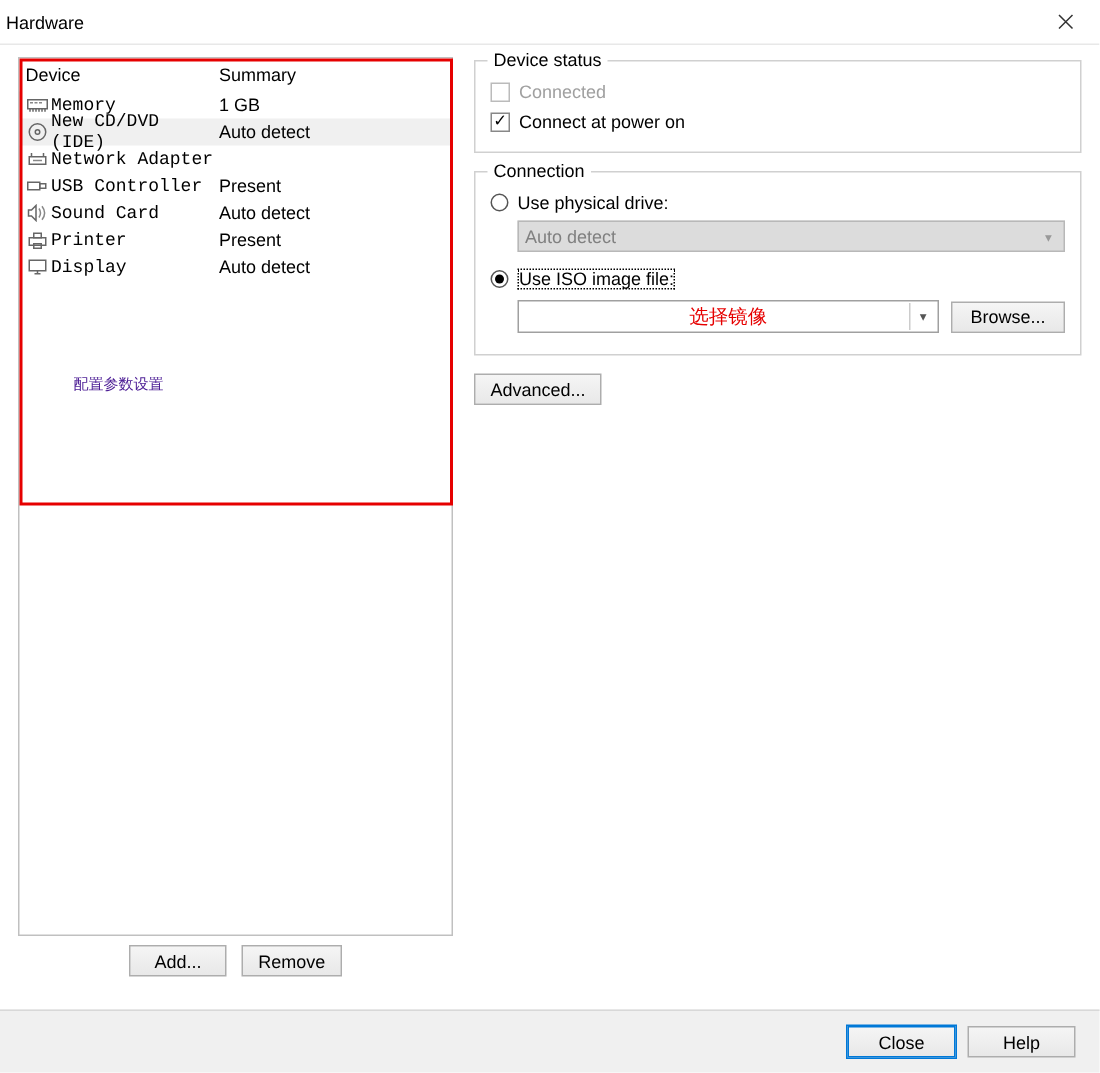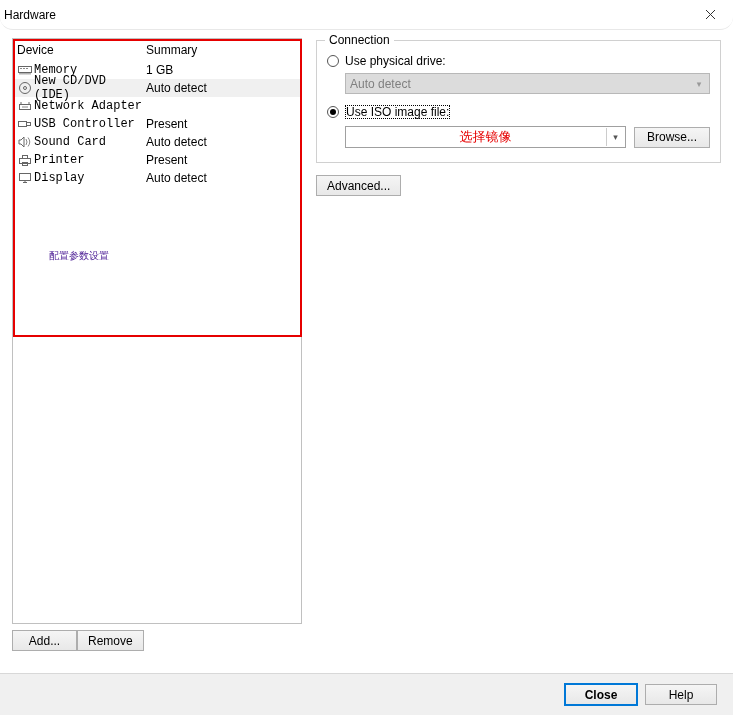--- a/index.html
+++ b/index.html
@@ -12,21 +12,20 @@
     overflow: hidden;
     color: #000;
   }
   .titlebar {
     height: 30px;
     display: flex;
     align-items: center;
     justify-content: space-between;
     padding: 0 0 0 4px;
     border-bottom: 1px solid #e8e8e8;
-    border-radius: 13px;
   }
   .titlebar .title { font-size: 12px; }
   .titlebar .close {
     width: 46px; height: 30px;
     display: flex; align-items: center; justify-content: center;
     font-size: 14px;
   }
   .content {
     display: flex;
     padding: 8px 12px 0 12px;
@@ -67,21 +66,22 @@
   .dev-row .dcol1 { width: 113px; padding-left: 1px; font-family: Liberation Mono, monospace; }
   .dev-row .dcol2 { flex: 1; }
   .annotation {
     position: absolute;
     left: 36px; top: 210px;
     color: #4c1d95;
     font-size: 10px;
   }
   .left-buttons {
     display: flex;
-    justify-content: flex-start;
+    justify-content: center;
+    gap: 10px;
     margin-top: 6px;
   }
   .btn {
     min-width: 65px;
     height: 21px;
     border: 1px solid #adadad;
     background: linear-gradient(#f5f5f5,#e8e8e8);
     font-size: 12px;
     padding: 0 10px;
     cursor: pointer;
@@ -265,20 +265,31 @@
         </div>
       <div class="annotation">配置参数设置</div>
     </div>
     <div class="left-buttons">
       <button class="btn">Add...</button>
       <button class="btn">Remove</button>
     </div>
   </div>
 
   <div class="right-col">
+    <div class="group">
+      <div class="legend">Device status</div>
+      <div class="chk-row">
+        <span class="chk disabled"></span>
+        <span class="label-disabled">Connected</span>
+      </div>
+      <div class="chk-row">
+        <span class="chk checked"></span>
+        <span>Connect at power on</span>
+      </div>
+    </div>
 
     <div class="group" style="padding-bottom:14px;">
       <div class="legend">Connection</div>
       <div class="rad-row">
         <span class="rad"></span>
         <span>Use physical drive:</span>
       </div>
       <div style="padding-left:18px; margin:2px 0 8px 0; display:flex;">
         <div class="combo disabled">
           <span>Auto detect</span>
@@ -298,15 +309,15 @@
       </div>
     </div>
 
     <div class="adv-row">
       <button class="btn" style="min-width:80px;">Advanced...</button>
     </div>
   </div>
 </div>
 
 <div class="footer">
-  <button class="btn primary" style="min-width:72px;font-weight:bold;">Close</button>
+  <button class="btn primary" style="min-width:72px;">Close</button>
   <button class="btn" style="min-width:72px;">Help</button>
 </div>
 
 </body></html>

